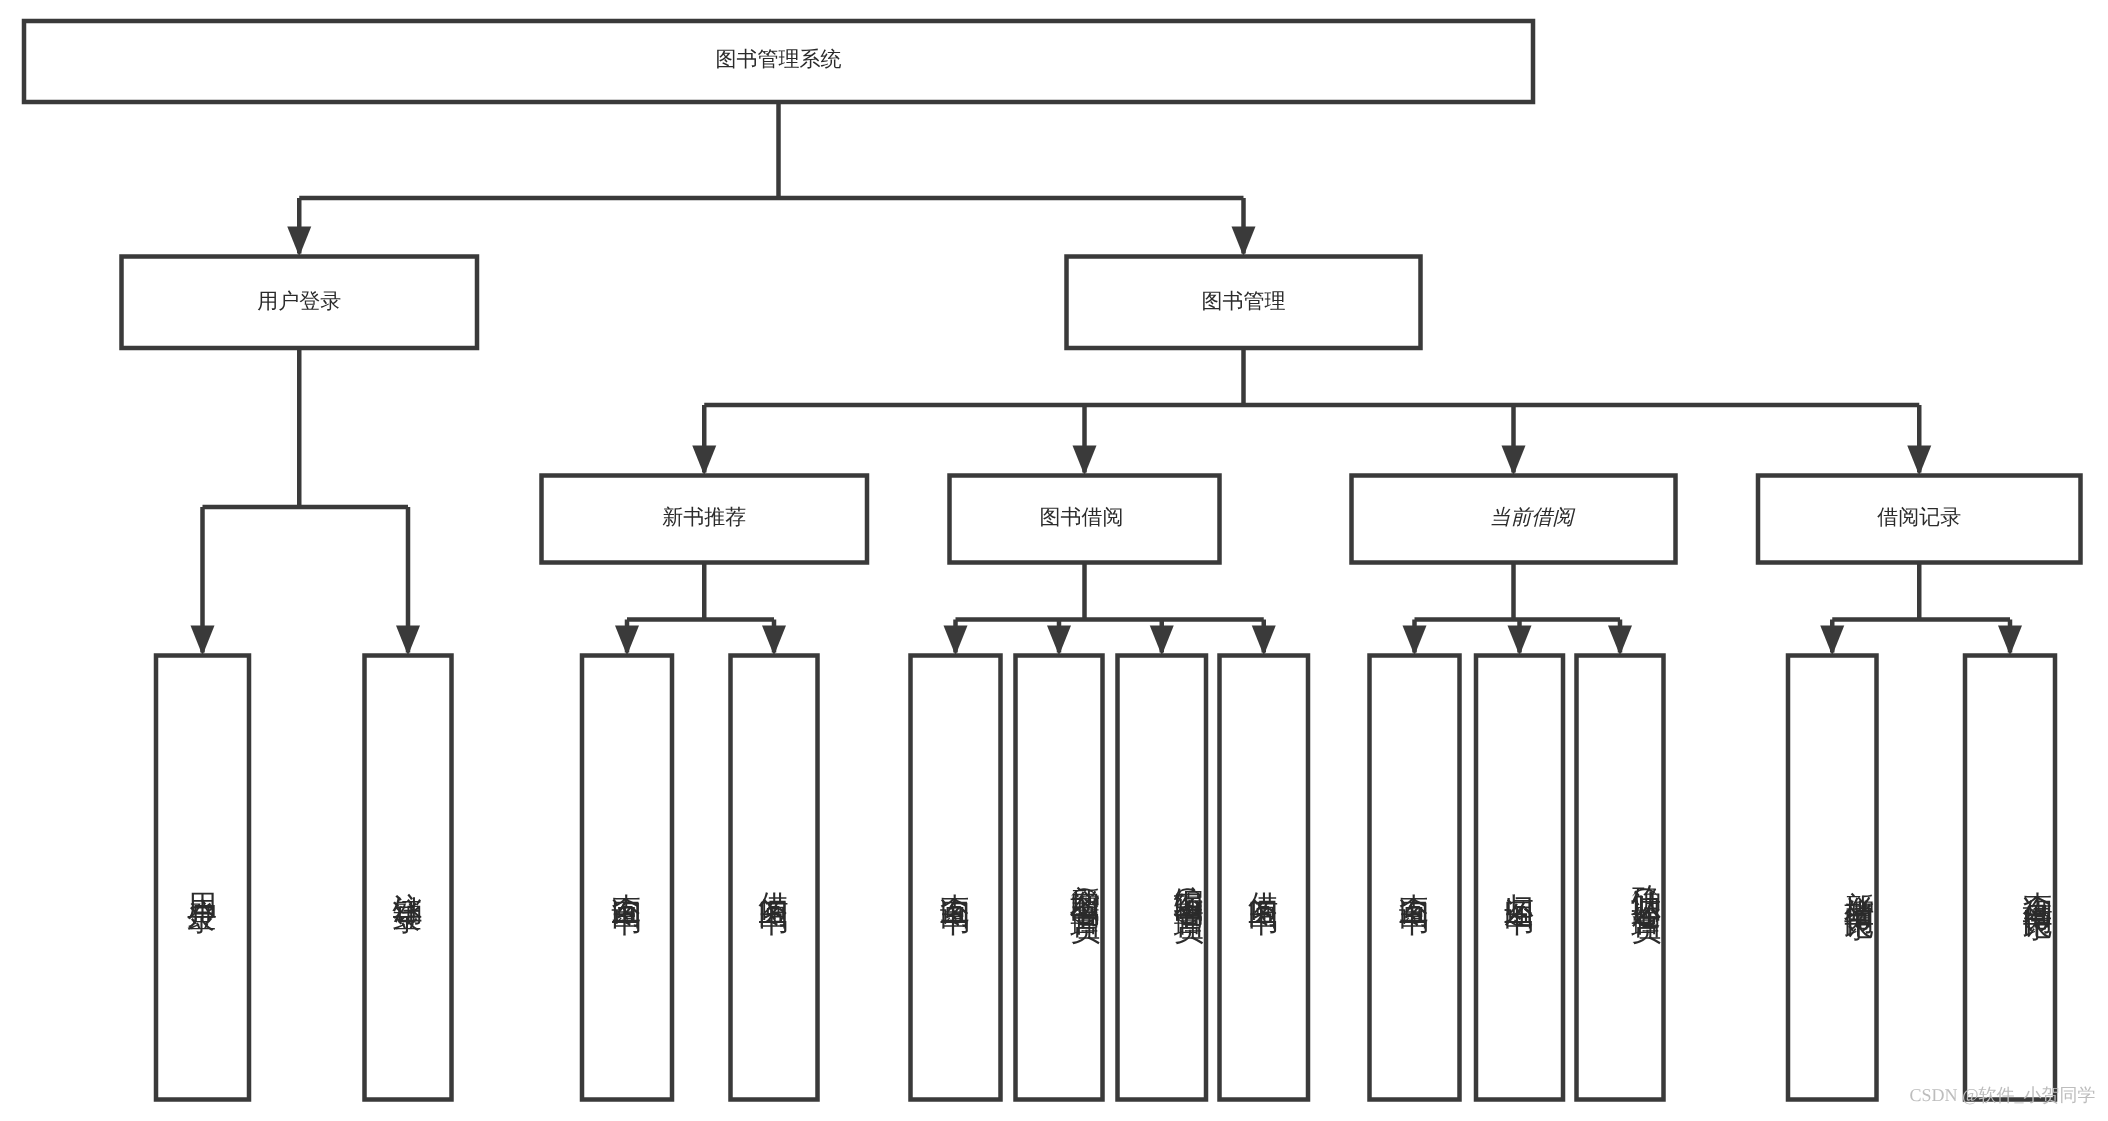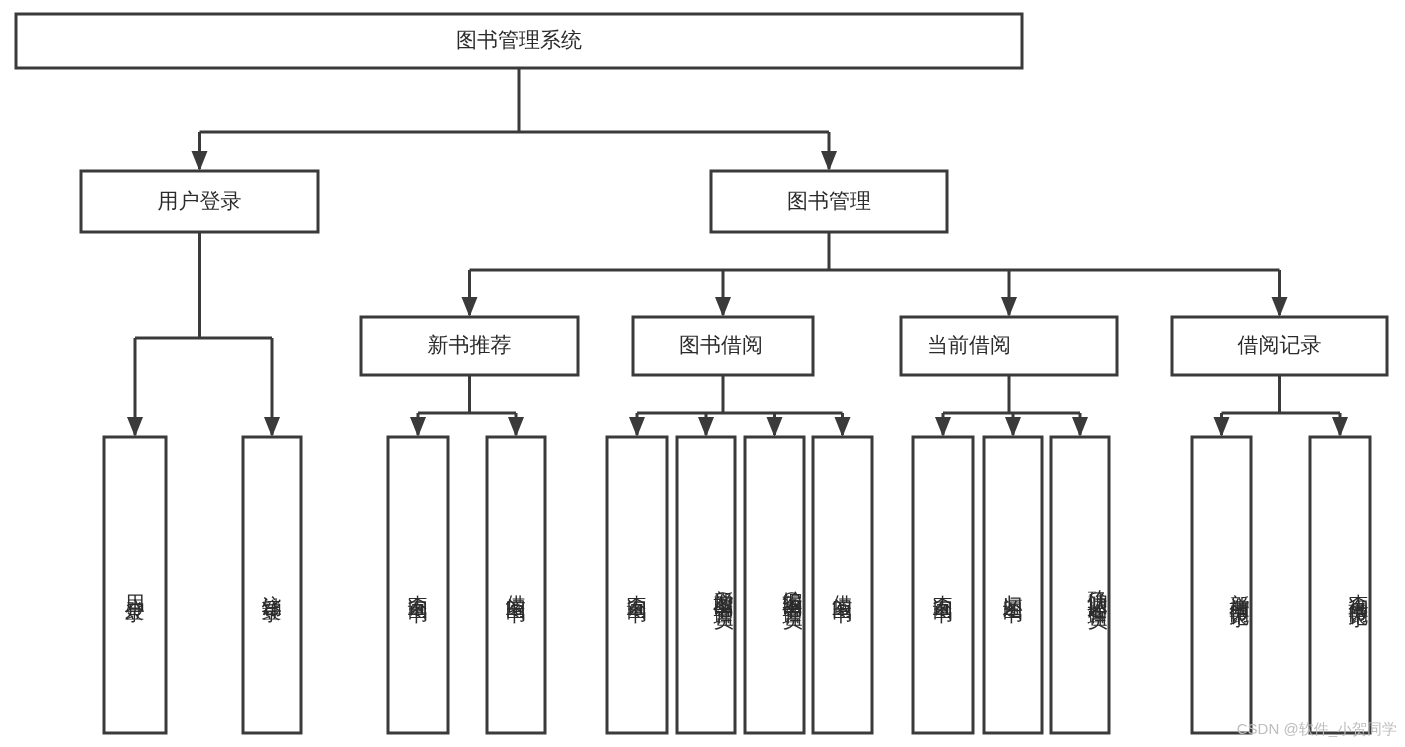--- a/index.html
+++ b/index.html
@@ -47,44 +47,44 @@
     align-items: center;
     justify-content: center;
     color: #2b2b2b;
     font-family: "DejaVu Sans", "Liberation Sans", sans-serif;
     line-height: 1.12;
     pointer-events: none;
     text-align: center;
     box-sizing: border-box;
   }
   .node-label.horizontal {
-    font-size: 21px;
+    font-size: 14px;
   }
   .node-label.vertical {
     writing-mode: vertical-rl;
     text-orientation: upright;
     font-size: 20px;
     letter-spacing: 3px;
     align-items: flex-start;
     padding-top: 4px;
   }
   .node-label.vertical.centered {
     align-items: center;
     padding-top: 0;
   }
   .root-label {
     font-size: 22px;
   }
   .watermark {
     position: absolute;
     right: 8px;
     bottom: 8px;
-    font-size: 15px;
+    font-size: 12px;
     color: #bdbdbd;
-    font-family: Liberation Sans, sans-serif;
+    font-family: Liberation Serif, serif;
     white-space: nowrap;
   }
 </style>
 </head>
 <body>
 
 <div id="diagram-root">
 
   <svg class="canvas" viewBox="0 0 1405 747">
     <g id="connectors">
@@ -164,21 +164,21 @@
         <rect x="1310" y="437" width="60" height="296" class="node-rect"></rect>
       </g>
   </svg>
 
   <div id="labels">
       <div class="node-label horizontal root-label" style="left: 16px; top: 14px; width: 1006px; height: 54px;">图书管理系统</div>
       <div class="node-label horizontal" style="left: 81px; top: 171px; width: 237px; height: 61px;">用户登录</div>
       <div class="node-label horizontal" style="left: 711px; top: 171px; width: 236px; height: 61px; text-align: center;">图书管理</div>
       <div class="node-label horizontal" style="left: 361px; top: 317px; width: 217px; height: 58px; border-radius: 10px;">新书推荐</div>
       <div class="node-label horizontal" style="left: 633px; top: 317px; width: 176px; height: 58px;">图书借阅</div>
-      <div class="node-label horizontal" style="left: 849px; top: 317px; width: 240px; height: 58px;">当前借阅</div>
+      <div class="node-label horizontal" style="left: 901px; top: 317px; width: 240px; height: 58px; font-style: italic;">当前借阅</div>
       <div class="node-label horizontal" style="left: 1172px; top: 317px; width: 215px; height: 58px; text-align: right;">借阅记录</div>
       <div class="node-label vertical centered" style="left: 104px; top: 437px; width: 62px; height: 296px;">用户登录</div>
       <div class="node-label vertical centered" style="left: 243px; top: 437px; width: 58px; height: 296px;">注销登录</div>
       <div class="node-label vertical centered" style="left: 388px; top: 437px; width: 60px; height: 296px;">查询图书</div>
       <div class="node-label vertical centered" style="left: 487px; top: 437px; width: 58px; height: 296px;">借阅图书</div>
       <div class="node-label vertical centered" style="left: 607px; top: 437px; width: 60px; height: 296px;">查询图书</div>
       <div class="node-label vertical" style="left: 677px; top: 437px; width: 58px; height: 296px;">新增图书（管理员）</div>
       <div class="node-label vertical" style="left: 745px; top: 437px; width: 59px; height: 296px;">编辑图书（管理员）</div>
       <div class="node-label vertical centered" style="left: 813px; top: 437px; width: 59px; height: 296px;">借阅图书</div>
       <div class="node-label vertical centered" style="left: 913px; top: 437px; width: 60px; height: 296px;">查询图书</div>

